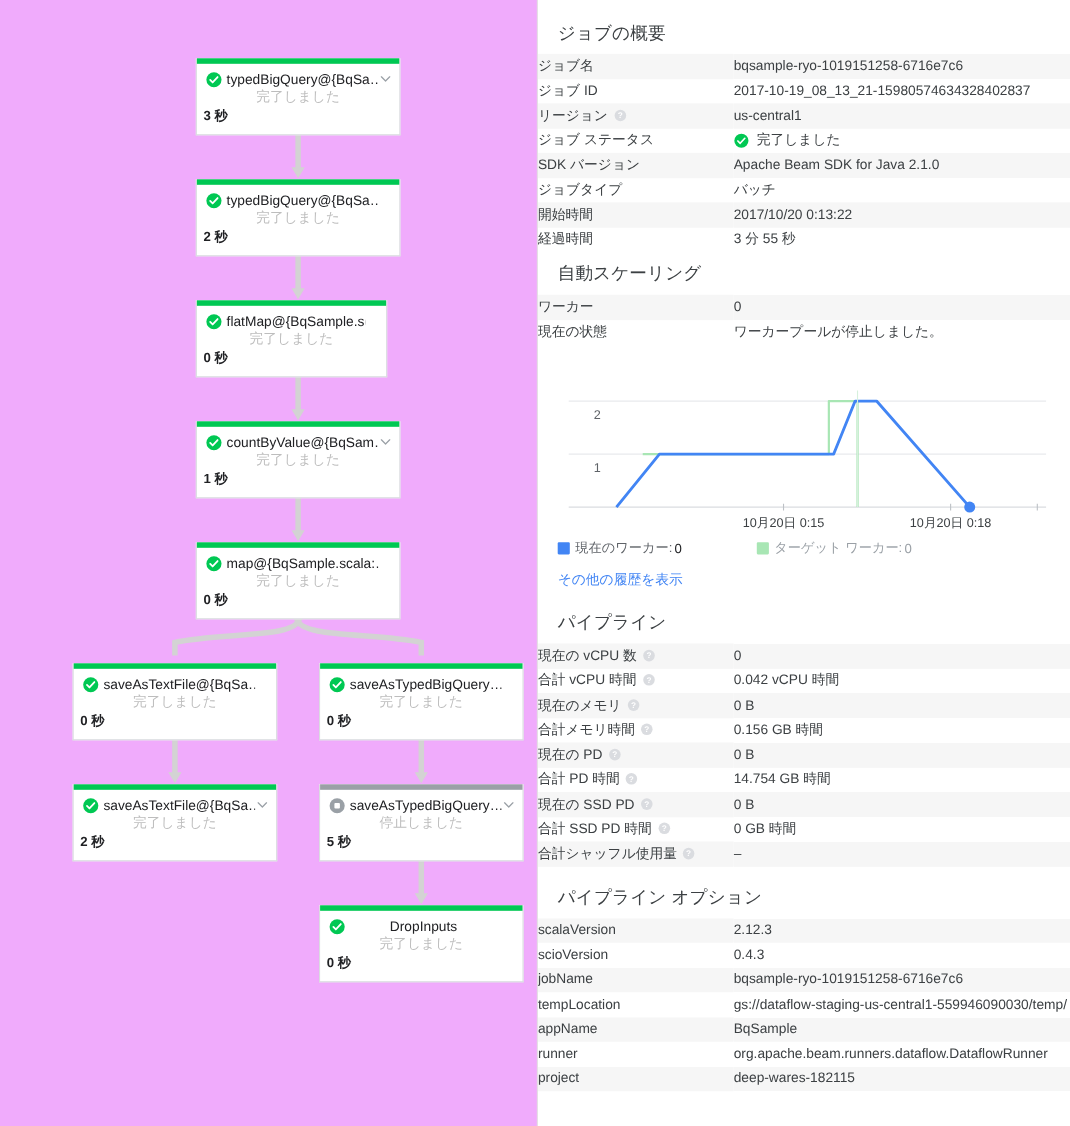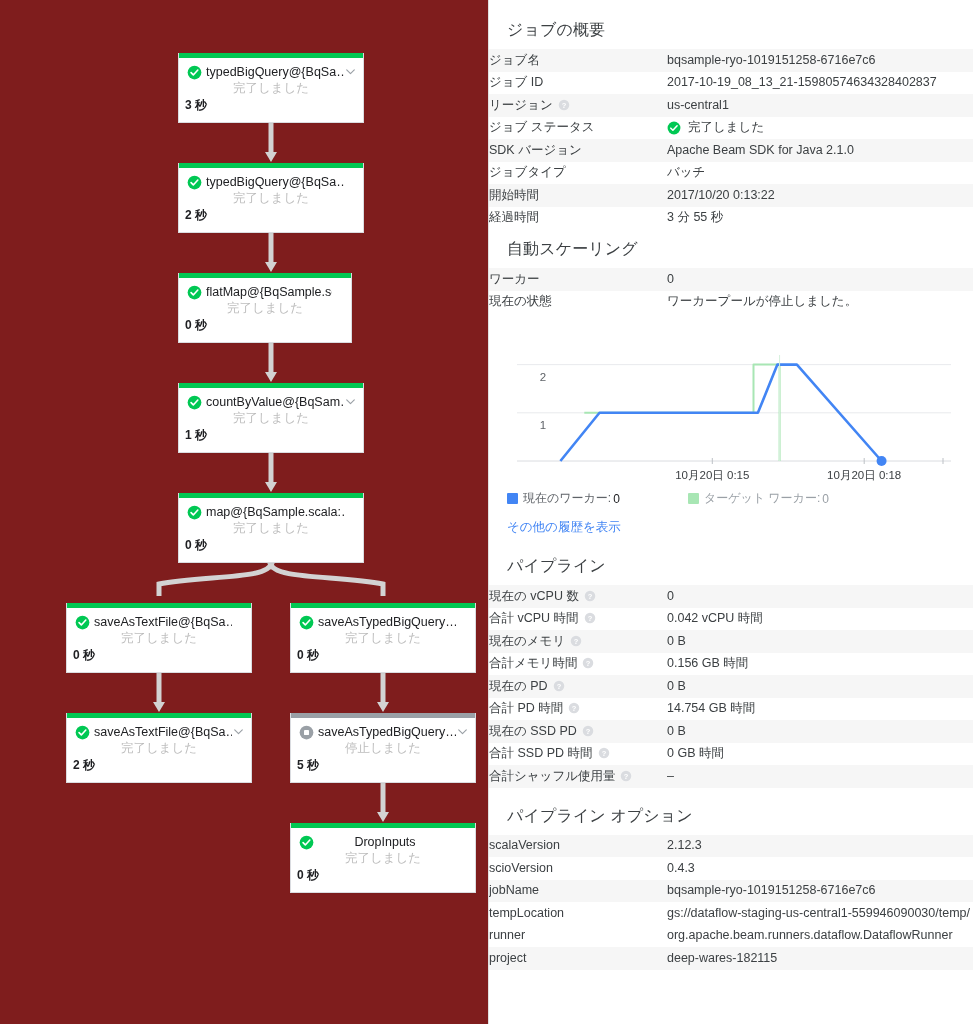--- a/index.html
+++ b/index.html
@@ -11,21 +11,21 @@
     font-family: "Liberation Sans", "DejaVu Sans", sans-serif;
     color: #212121;
     overflow: hidden;
   }
   #app { position: relative; width: 973px; height: 1024px; display: flex; }
 
   
   #graph-panel {
     position: relative;
     width: 489px; height: 1024px;
-    background: #7f1d1d;
+    background: #f0abfc;
     border-right: 1px solid #e0e0e0;
     flex: none;
     overflow: hidden;
   }
   #graph-svg { position: absolute; left: 0; top: 0; width: 489px; height: 1024px; }
 
   .node {
     position: absolute;
     background: #ffffff;
     border: 1px solid #dadce0;
@@ -561,20 +561,24 @@
               <td class="v"><span>0.4.3</span></td>
             </tr>
             <tr class="odd">
               <td class="k"><span>jobName</span></td>
               <td class="v"><span>bqsample-ryo-1019151258-6716e7c6</span></td>
             </tr>
             <tr>
               <td class="k"><span>tempLocation</span></td>
               <td class="v"><span>gs://dataflow-staging-us-central1-559946090030/temp/</span></td>
             </tr>
+            <tr class="odd">
+              <td class="k"><span>appName</span></td>
+              <td class="v"><span>BqSample</span></td>
+            </tr>
             <tr>
               <td class="k"><span>runner</span></td>
               <td class="v"><span>org.apache.beam.runners.dataflow.DataflowRunner</span></td>
             </tr>
             <tr class="odd">
               <td class="k"><span>project</span></td>
               <td class="v"><span>deep-wares-182115</span></td>
             </tr>
           </tbody>
       </table>

